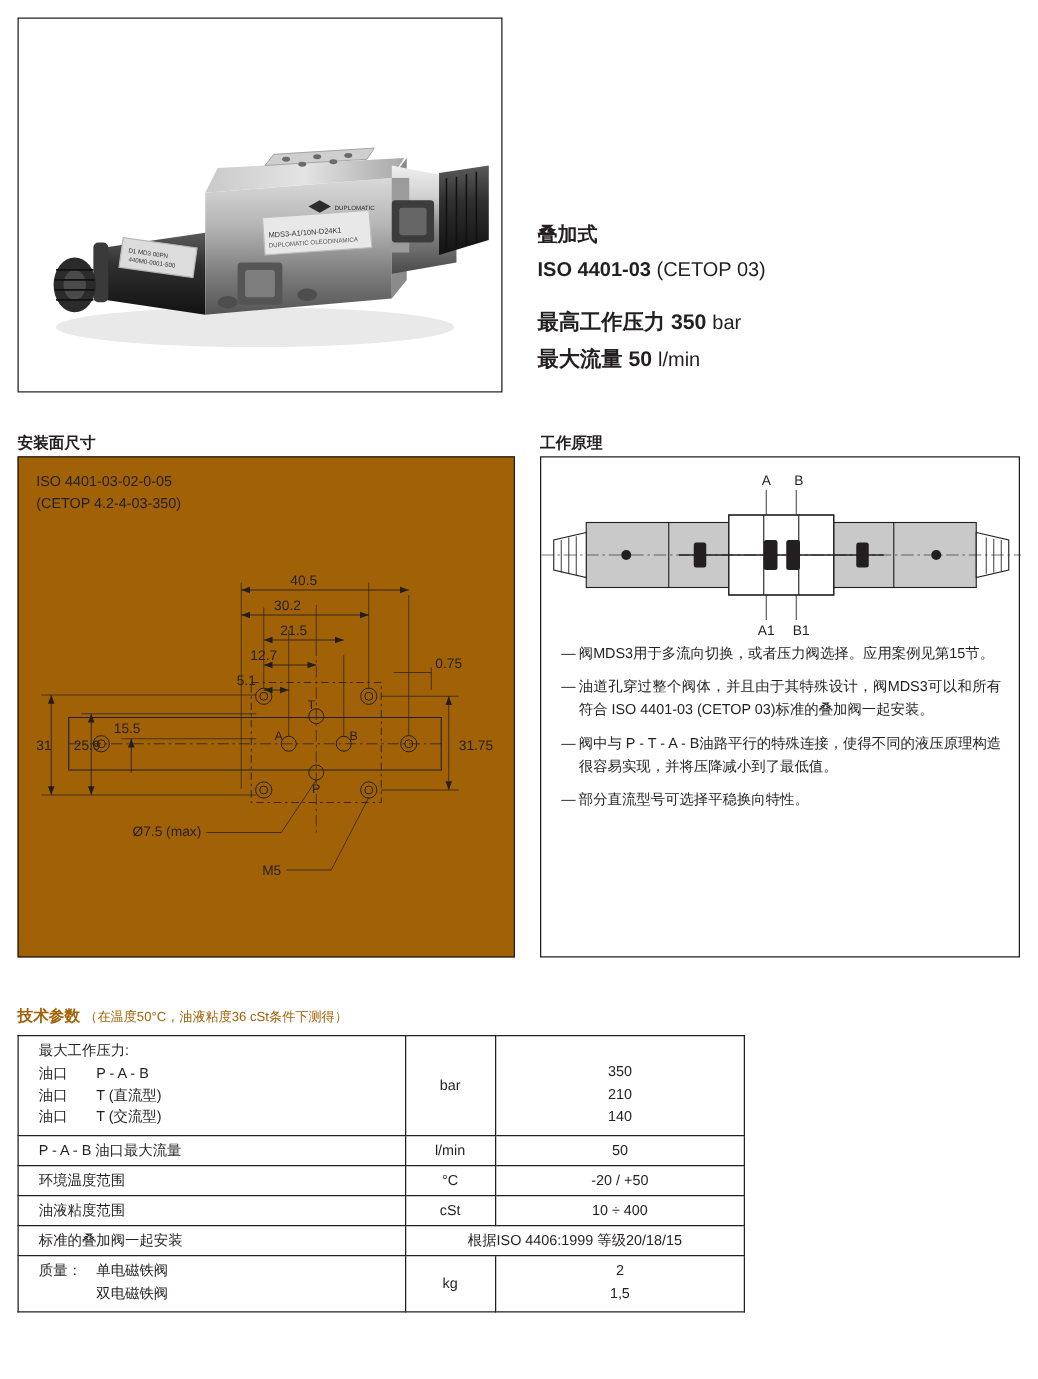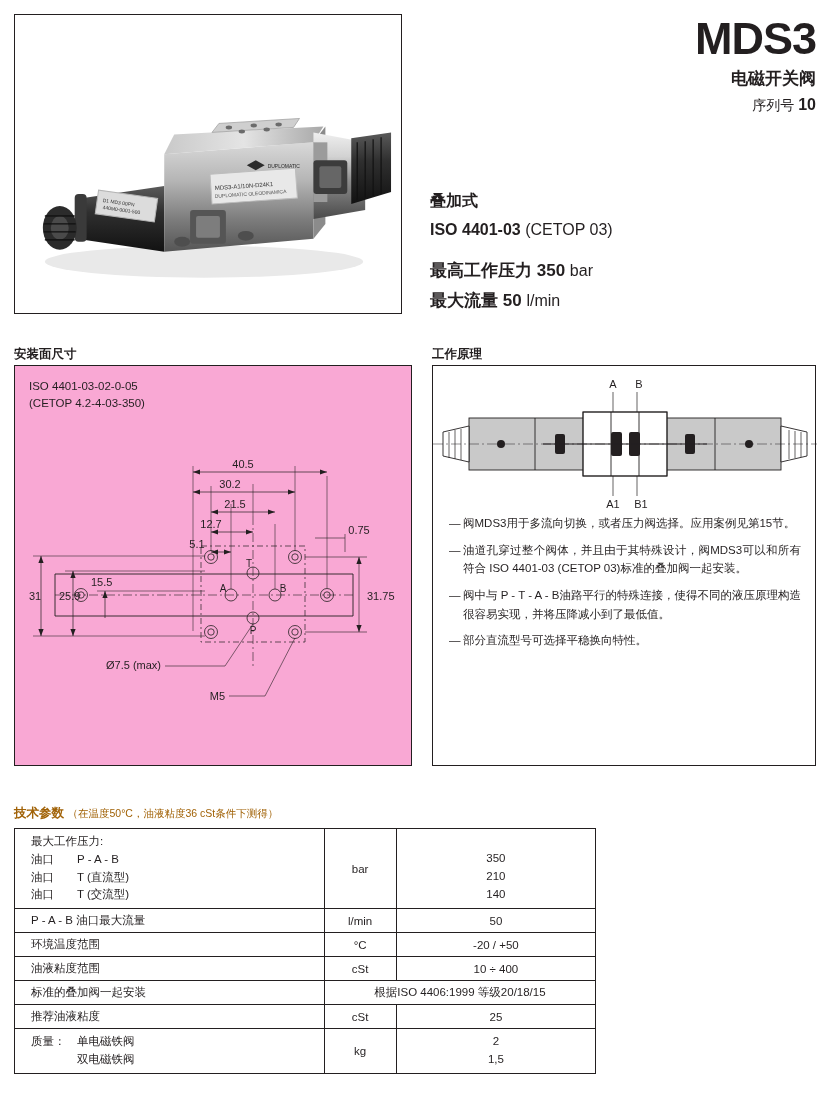--- a/index.html
+++ b/index.html
@@ -27,33 +27,33 @@
 
   .title-block { position: absolute; right: 14px; top: 16px; text-align: right; width: 420px; }
   .brand-title {
     font-size: 45px; font-weight: bold; letter-spacing: -1px; line-height: 1;
     color: #231f20;
   }
   .brand-sub { font-size: 17px; font-weight: bold; margin-top: 6px; color:#231f20; }
   .brand-serial { font-size: 14px; margin-top: 6px; color:#231f20; }
   .brand-serial b { font-size: 16px; }
 
-  .spec-block { position: absolute; left: 430px; top: 178px; width: 390px; margin-top: 13px; }
+  .spec-block { position: absolute; left: 430px; top: 178px; width: 390px; }
   .spec-line { font-size: 16px; font-weight: bold; color:#231f20; margin-bottom: 9px; }
   .spec-line .norm { font-weight: normal; }
   .spec-line2 { font-size: 17px; font-weight: bold; color:#231f20; margin-bottom: 7px; }
   .spec-line2 .unit { font-weight: normal; font-size:16px; }
 
   
   .sec-label { position:absolute; font-size: 12.5px; font-weight: bold; color:#231f20; }
 
   
   .draw-box {
     position:absolute; left:14px; top:365px; width:398px; height:401px;
-    border:1px solid #231f20; background:#f9a8d4;
+    border:1px solid #231f20; background:#a16207;
   }
   .draw-cap { position:absolute; left:14px; top:12px; font-size:11.5px; color:#231f20; line-height:1.5; }
 
   
   .princ-box {
     position:absolute; left:432px; top:365px; width:384px; height:401px;
     border:1px solid #231f20; background:#fff;
   }
   .bullets { position:absolute; left:16px; top:148px; width:352px; }
   .bullet { display:flex; font-size:11.5px; line-height:1.62; color:#231f20; margin-bottom:8px; }
@@ -178,28 +178,20 @@
         <rect x="176" y="196" width="36" height="34" rx="3" fill="#555"></rect>
         <rect x="182" y="202" width="24" height="22" rx="2" fill="#7d7d7d"></rect>
 
         <g fill="#4e4e4e">
           <ellipse cx="168" cy="228" rx="8" ry="5"></ellipse>
           <ellipse cx="232" cy="222" rx="8" ry="5"></ellipse>
         </g>
       </svg>
     </div>
 
-    <div class="title-block">
-      <div class="brand-title">MDS3</div>
-      <div class="brand-sub">电磁开关阀</div>
-      <div class="brand-serial">
-        <span>序列号</span>
-        <b>10</b>
-      </div>
-    </div>
 
     <div class="spec-block">
       <div class="spec-line">叠加式</div>
       <div class="spec-line" style="margin-bottom:20px;">
         <span>ISO 4401-03</span>
         <span class="norm">(CETOP 03)</span>
       </div>
       <div class="spec-line2">
         <span>最高工作压力</span>
         <span>350</span>
@@ -469,26 +461,20 @@
         <td class="colC c">10 ÷ 400</td>
         <td class="colD blankcell"></td>
       </tr>
 
       <tr>
         <td class="colA">标准的叠加阀一起安装</td>
         <td class="c" colspan="2">根据ISO 4406:1999 等级20/18/15</td>
         <td class="colD blankcell"></td>
       </tr>
 
-      <tr>
-        <td class="colA">推荐油液粘度</td>
-        <td class="colB c">cSt</td>
-        <td class="colC c">25</td>
-        <td class="colD blankcell"></td>
-      </tr>
 
       <tr>
         <td class="colA multi">
           <div>质量：　单电磁铁阀</div>
           <div>　　　　双电磁铁阀</div>
         </td>
         <td class="colB c">kg</td>
         <td class="colC c multi">
           <div>2</div>
           <div>1,5</div>

